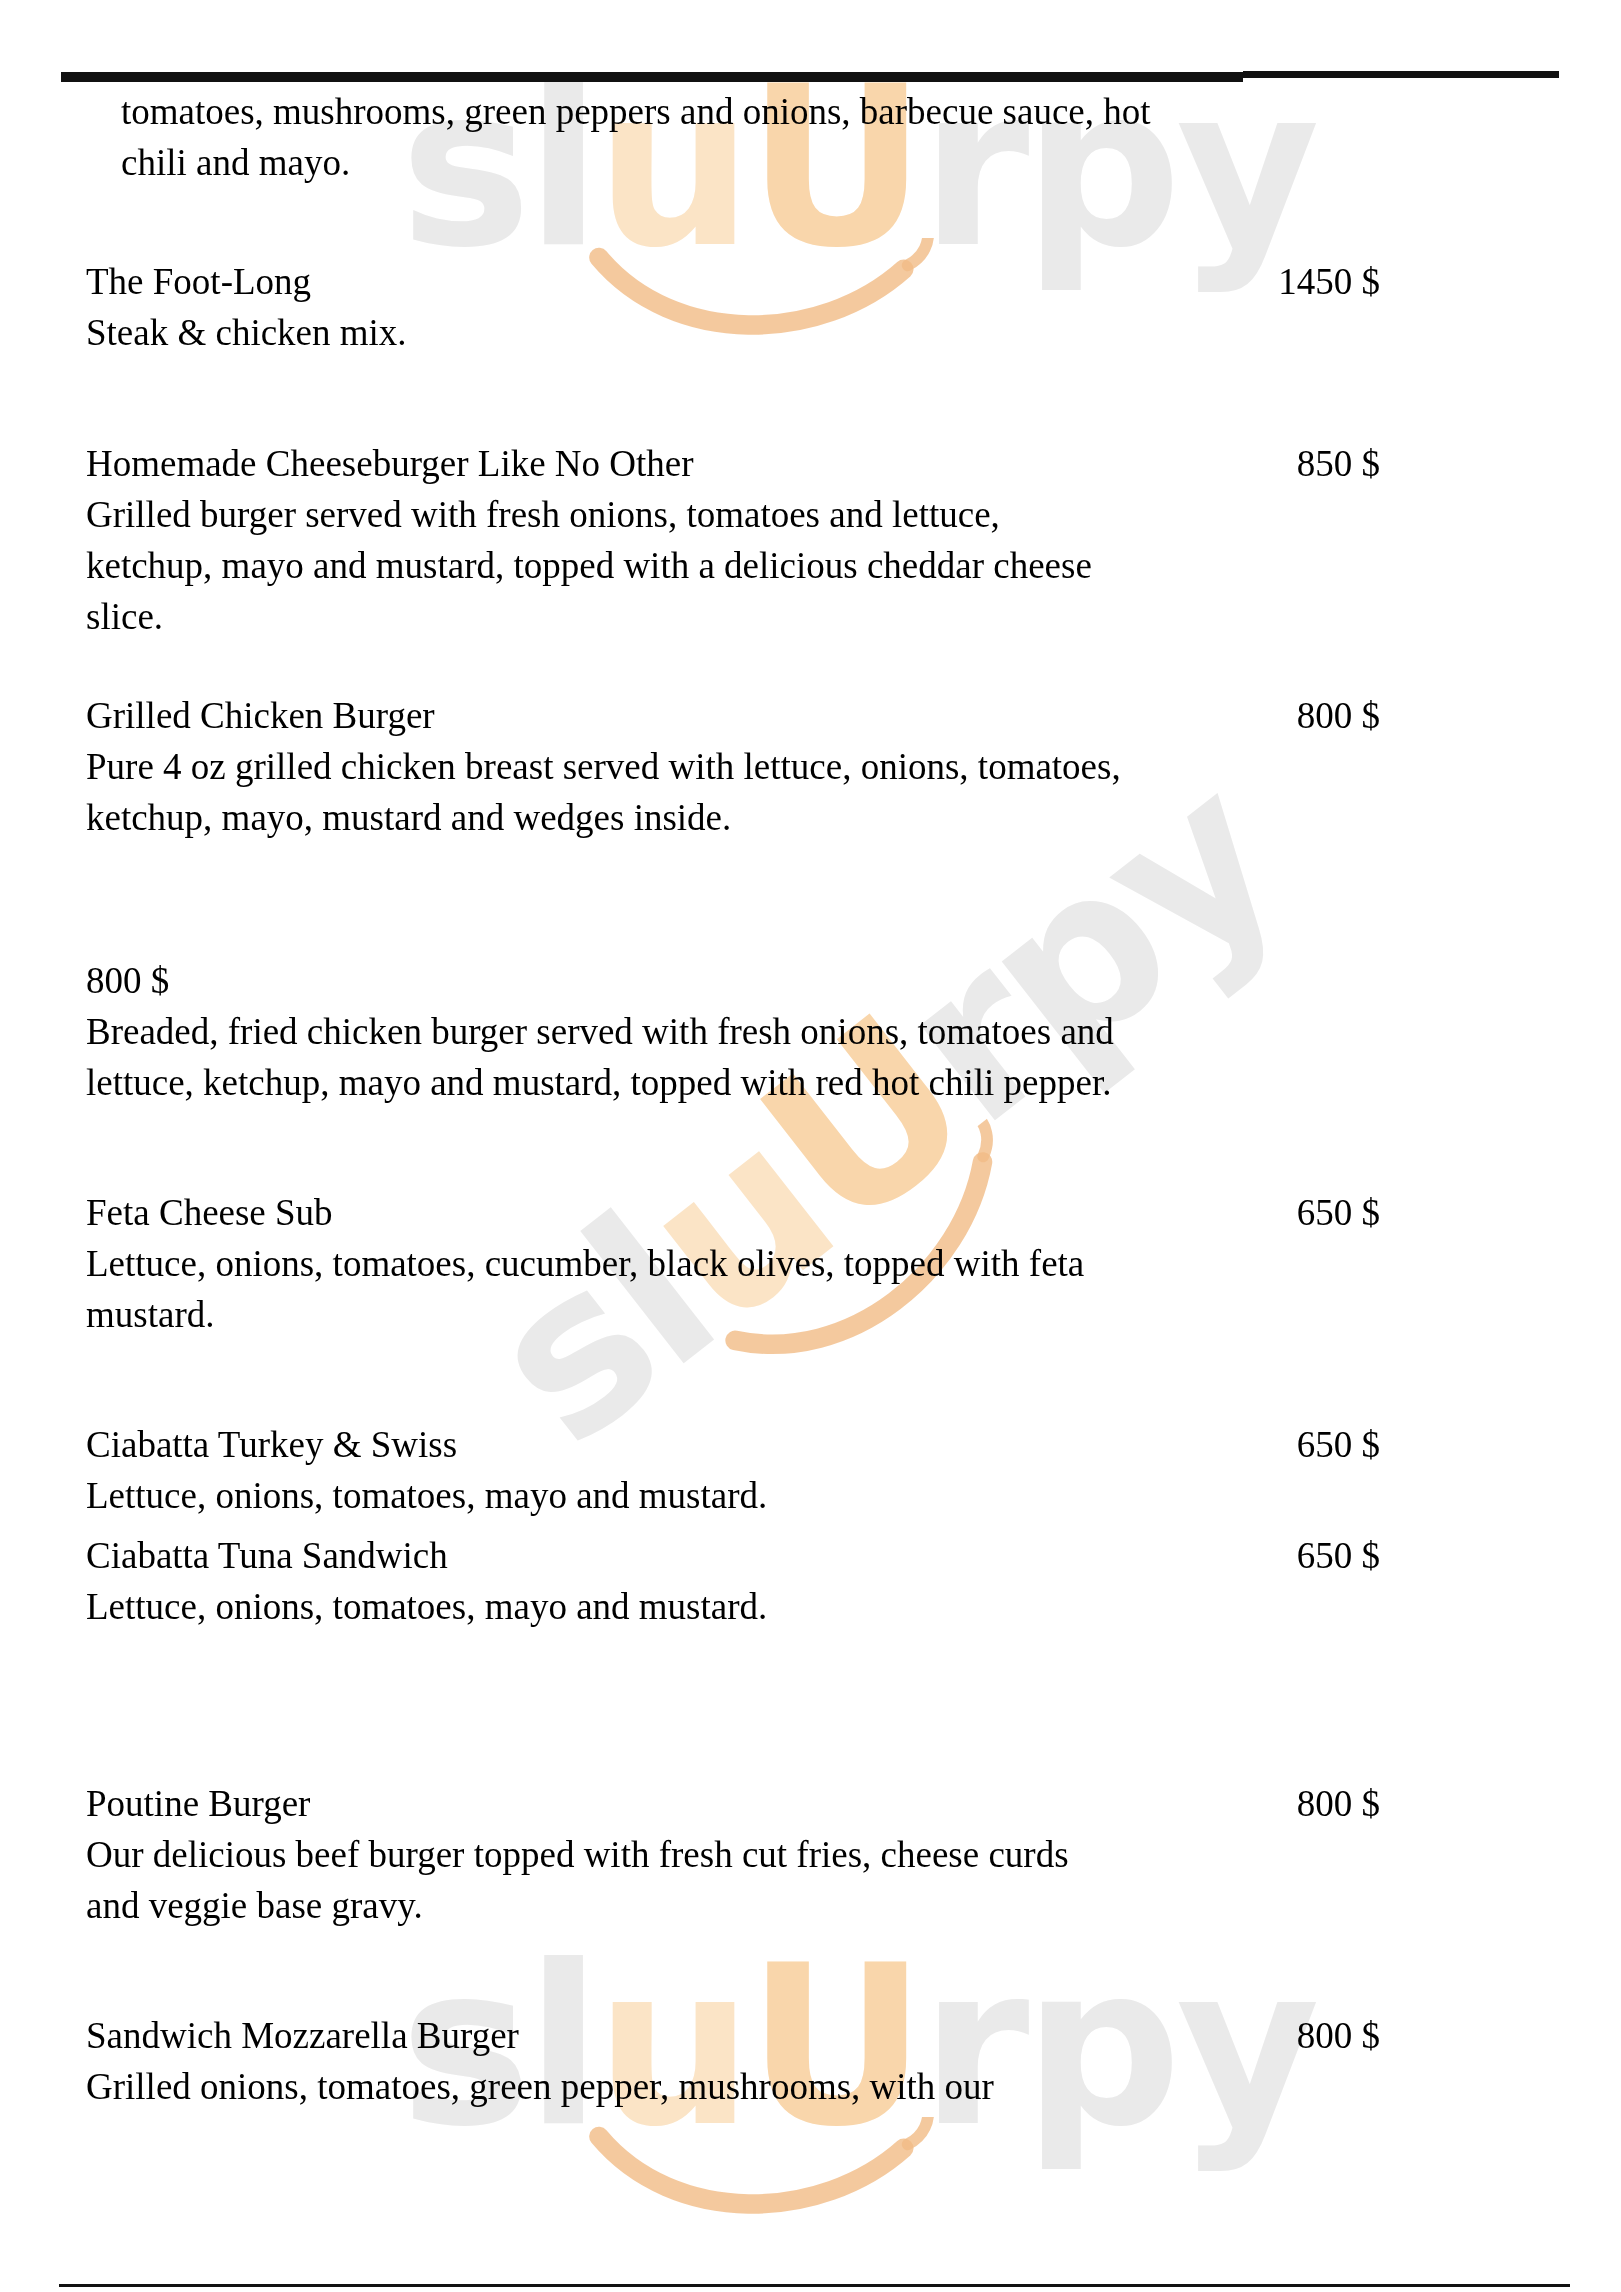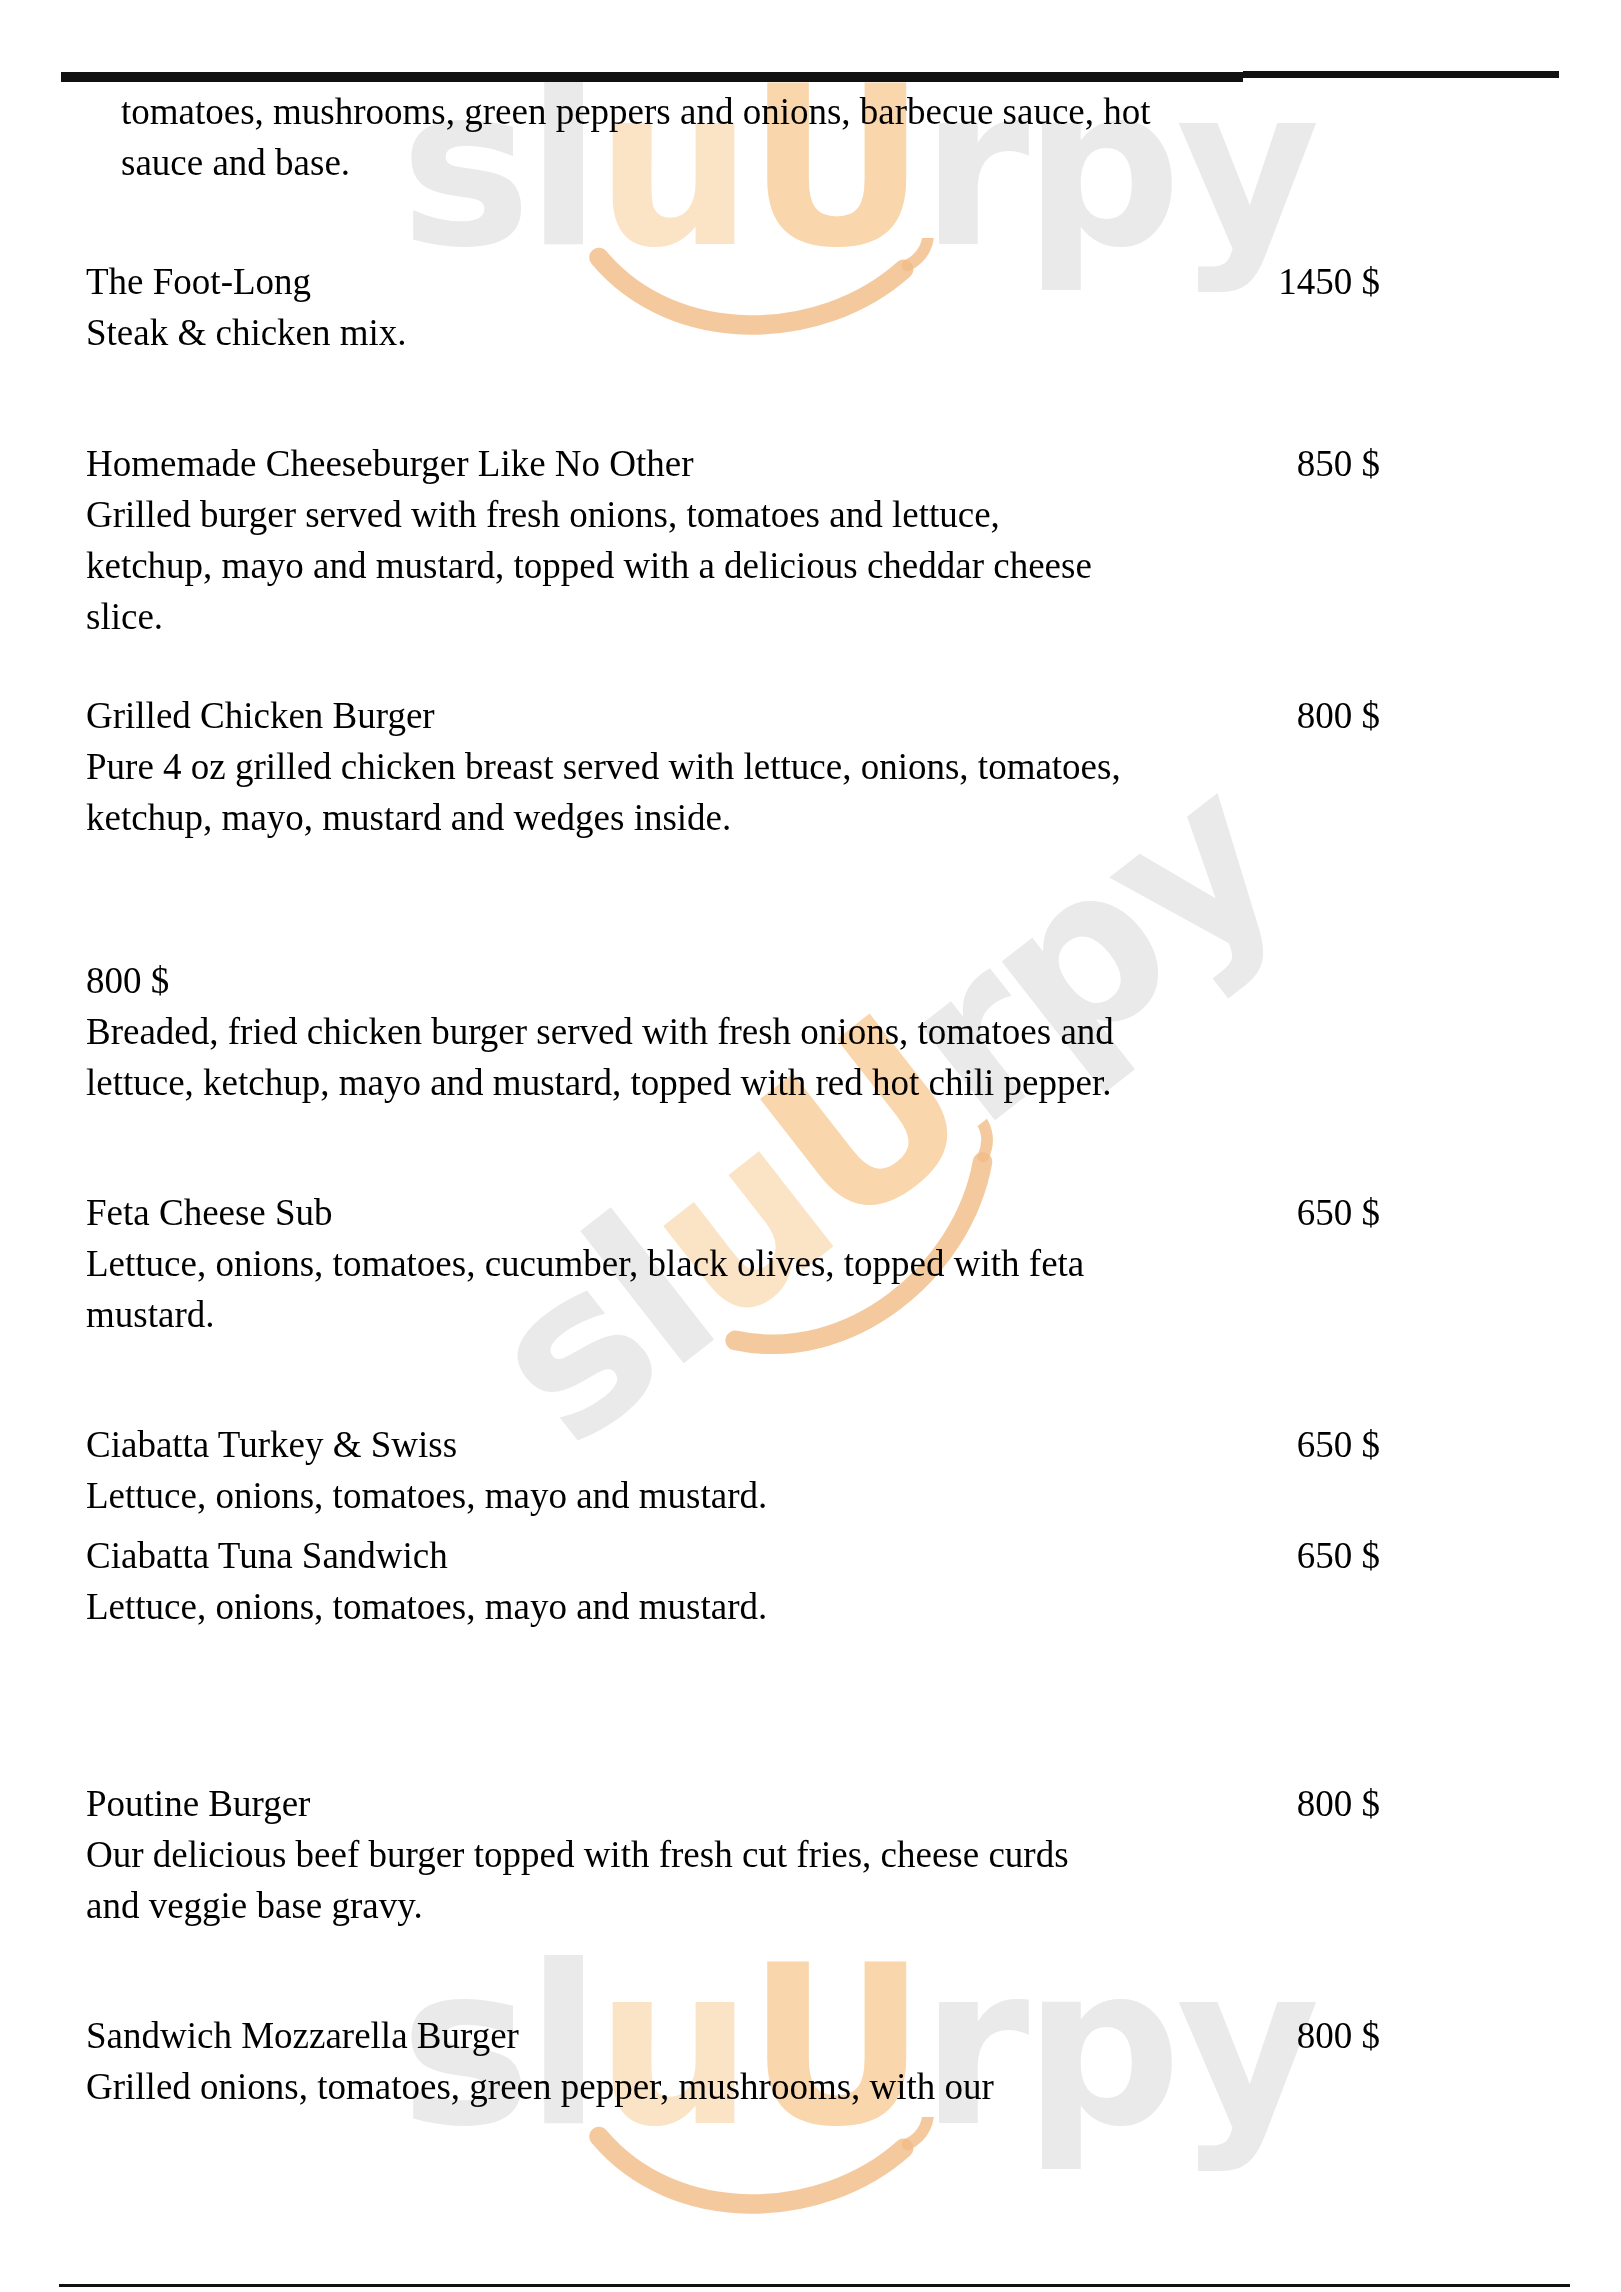--- a/index.html
+++ b/index.html
@@ -72,21 +72,21 @@
     <path d="M334 28 c 16 -8 24 -24 20 -42" fill="none" stroke="#f1bc86" stroke-width="12" stroke-linecap="round" opacity="0.8"></path>
   </svg>
 </div>
 
 <div class="rule" id="rule-top-a"></div>
 <div class="rule" id="rule-top-b"></div>
 <div class="rule" id="rule-bottom"></div>
 
 <div class="textblock" id="intro">
   <div class="line">tomatoes, mushrooms, green peppers and onions, barbecue sauce, hot</div>
-  <div class="line">sauce and base.</div>
+  <div class="line">chili and mayo.</div>
 </div>
 
 <section class="menu-item" style="top:256px">
   <div class="item-head">
     <span class="item-name">The Foot-Long</span>
     <span class="item-price">1450 $</span>
   </div>
   <div class="item-desc">
     <div class="desc-line">Steak &amp; chicken mix.</div>
   </div>

